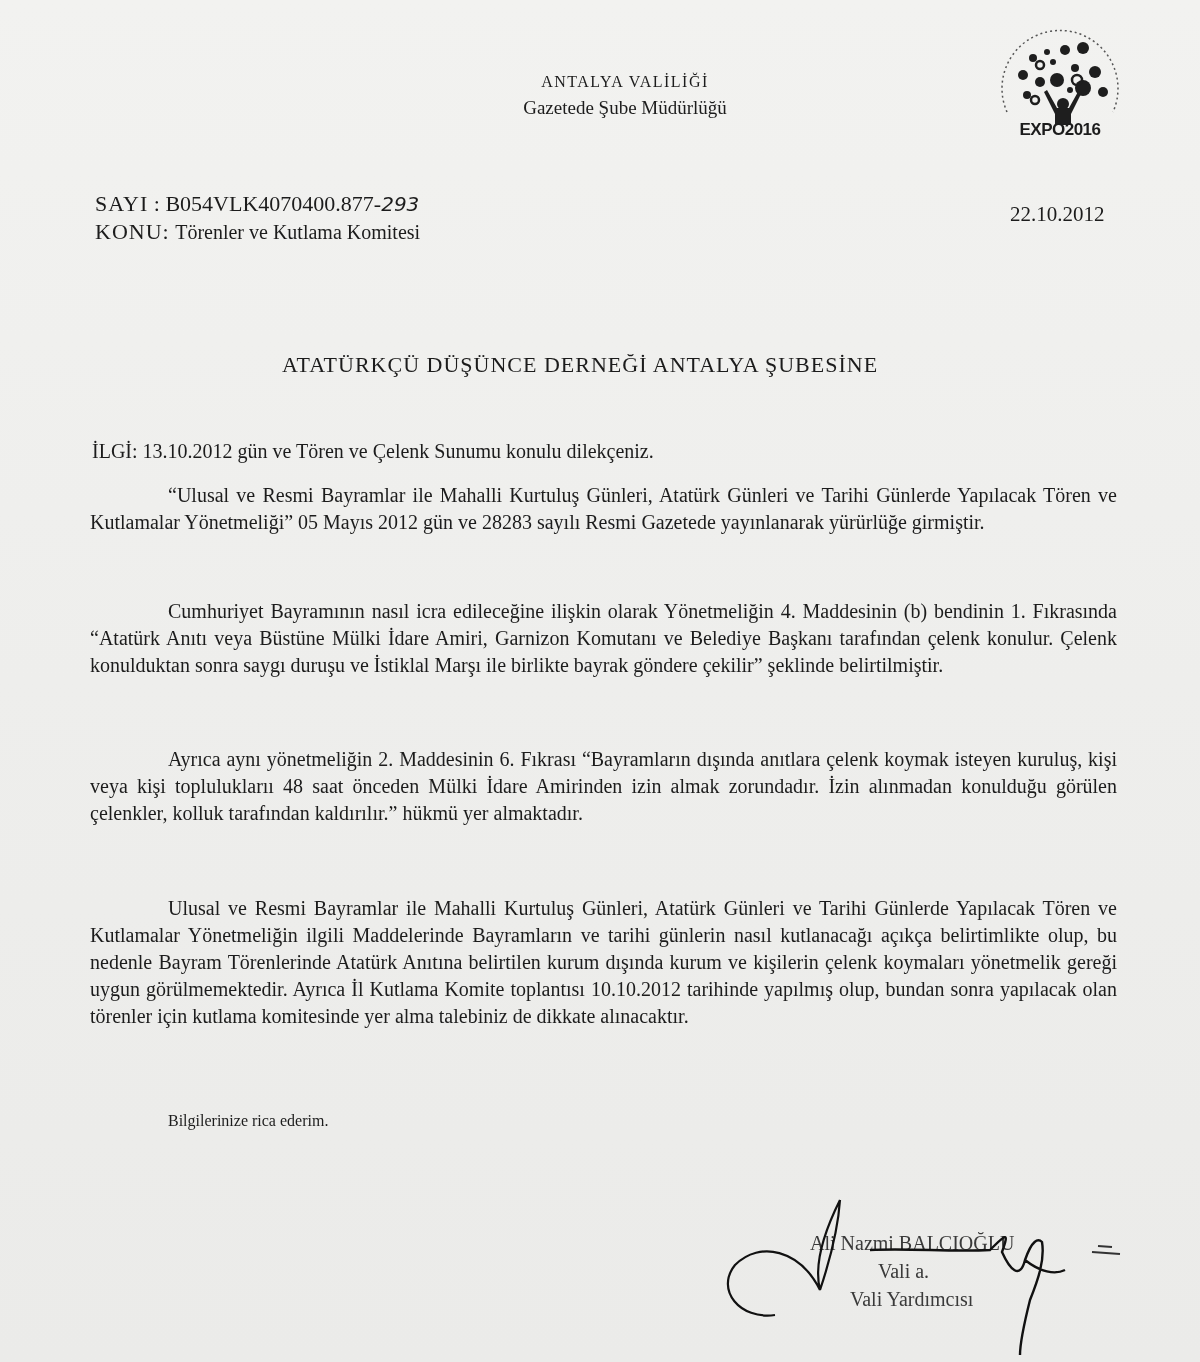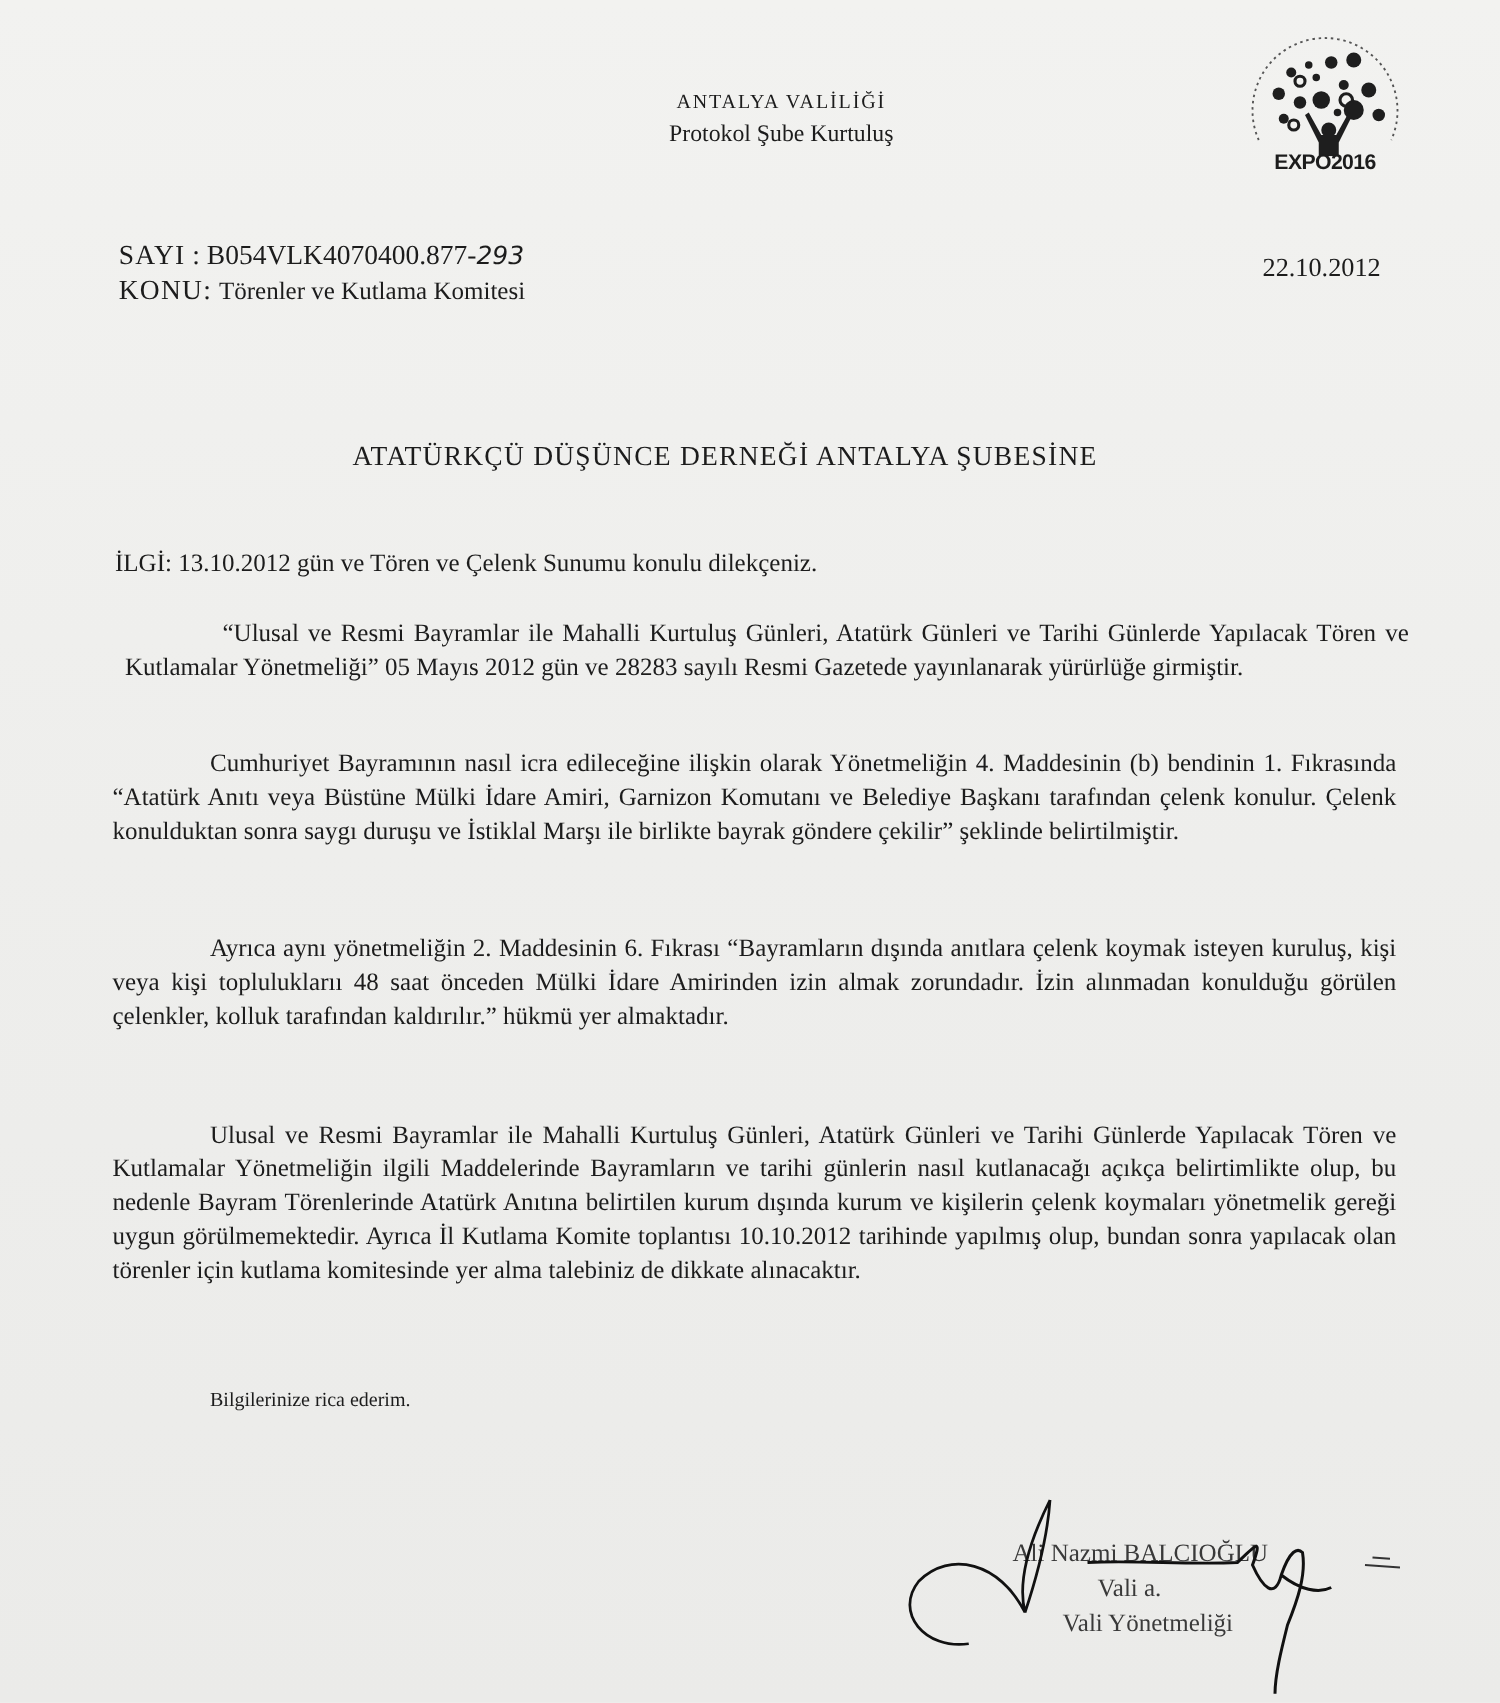--- a/index.html
+++ b/index.html
@@ -32,40 +32,40 @@
   .date { left: 1010px; top: 202px; font-size: 21px; }
 
   .recipient { left: 282px; top: 352px; font-size: 22px; letter-spacing: 1px; white-space: nowrap; }
 
   .ilgi { left: 92px; top: 440px; font-size: 20px; white-space: nowrap; }
 
   .para {
     left: 90px; width: 1027px; font-size: 20px; line-height: 27px;
     text-align: justify; text-indent: 78px;
   }
-  .p1 { top: 494px; margin-left: 10px; }
+  .p1 { top: 482px; }
   .p2 { top: 598px; }
   .p3 { top: 746px; }
   .p4 { top: 895px; }
   .closing { left: 168px; top: 1112px; font-size: 16px; text-align: right; }
 
   .signature-block { left: 720px; top: 1220px; width: 400px; height: 130px; }
   .sig-name { position: absolute; left: 90px; top: 12px; font-size: 20px; color: #3a3a3a; white-space: nowrap; }
   .sig-title1 { position: absolute; left: 158px; top: 40px; font-size: 20px; color: #3a3a3a; }
   .sig-title2 { position: absolute; left: 130px; top: 68px; font-size: 20px; color: #3a3a3a; }
   .sig-svg { position: absolute; left: 0; top: -40px; }
 </style>
 </head>
 <body>
 
 <div class="page">
 
   <div class="abs header">
     <div class="gov">ANTALYA VALİLİĞİ</div>
-    <div class="dept">Protokol Şube Kurtuluş</div>
+    <div class="dept">Gazetede Şube Müdürlüğü</div>
   </div>
 
   <div class="abs logo">
     <svg width="150" height="105" viewBox="0 0 150 105">
       <g fill="none" stroke="#555" stroke-width="1.5" stroke-dasharray="2 3">
         <path d="M22 92 A58 58 0 1 1 128 92"></path>
       </g>
       <g fill="#1e1e1e">
         <circle cx="48" cy="38" r="4"></circle>
           <circle cx="62" cy="32" r="3"></circle>
@@ -115,21 +115,21 @@
   <div class="abs para p1">“Ulusal ve Resmi Bayramlar ile Mahalli Kurtuluş Günleri, Atatürk Günleri ve Tarihi Günlerde Yapılacak Tören ve Kutlamalar Yönetmeliği” 05 Mayıs 2012 gün ve 28283 sayılı Resmi Gazetede yayınlanarak yürürlüğe girmiştir.</div>
   <div class="abs para p2">Cumhuriyet Bayramının nasıl icra edileceğine ilişkin olarak Yönetmeliğin 4. Maddesinin (b) bendinin 1. Fıkrasında “Atatürk Anıtı veya Büstüne Mülki İdare Amiri, Garnizon Komutanı ve Belediye Başkanı tarafından çelenk konulur. Çelenk konulduktan sonra saygı duruşu ve İstiklal Marşı ile birlikte bayrak göndere çekilir” şeklinde belirtilmiştir.</div>
   <div class="abs para p3">Ayrıca aynı yönetmeliğin 2. Maddesinin 6. Fıkrası “Bayramların dışında anıtlara çelenk koymak isteyen kuruluş, kişi veya kişi topluluklarıı 48 saat önceden Mülki İdare Amirinden izin almak zorundadır. İzin alınmadan konulduğu görülen çelenkler, kolluk tarafından kaldırılır.” hükmü yer almaktadır.</div>
   <div class="abs para p4">Ulusal ve Resmi Bayramlar ile Mahalli Kurtuluş Günleri, Atatürk Günleri ve Tarihi Günlerde Yapılacak Tören ve Kutlamalar Yönetmeliğin ilgili Maddelerinde Bayramların ve tarihi günlerin nasıl kutlanacağı açıkça belirtimlikte olup, bu nedenle Bayram Törenlerinde Atatürk Anıtına belirtilen kurum dışında kurum ve kişilerin çelenk koymaları yönetmelik gereği uygun görülmemektedir. Ayrıca İl Kutlama Komite toplantısı 10.10.2012 tarihinde yapılmış olup, bundan sonra yapılacak olan törenler için kutlama komitesinde yer alma talebiniz de dikkate alınacaktır.</div>
 
   <div class="abs closing">Bilgilerinize rica ederim.</div>
 
   <div class="abs signature-block">
     <div class="sig-name">Ali Nazmi BALCIOĞLU</div>
     <div class="sig-title1">Vali a.</div>
-    <div class="sig-title2">Vali Yönetmeliği</div>
+    <div class="sig-title2">Vali Yardımcısı</div>
     <svg class="sig-svg" width="420" height="180" viewBox="0 0 420 180">
       <path d="M120 20 C100 60 95 90 100 110 M120 20 C118 50 110 80 100 110 M100 110 C80 70 40 60 15 85 C-5 110 20 140 55 135" fill="none" stroke="#111" stroke-width="2.2"></path>
       <path d="M150 70 C190 68 230 72 270 70 C285 55 290 50 282 72 C290 90 300 100 305 80 C312 60 318 58 322 62 C325 80 318 100 310 120 C305 140 300 160 300 175 M305 80 C320 92 335 95 345 90" fill="none" stroke="#111" stroke-width="2.4"></path>
       <path d="M372 72 L400 74 M378 66 L392 67" fill="none" stroke="#333" stroke-width="1.8"></path>
     </svg>
   </div>
 
 </div>
 
 </body></html>

